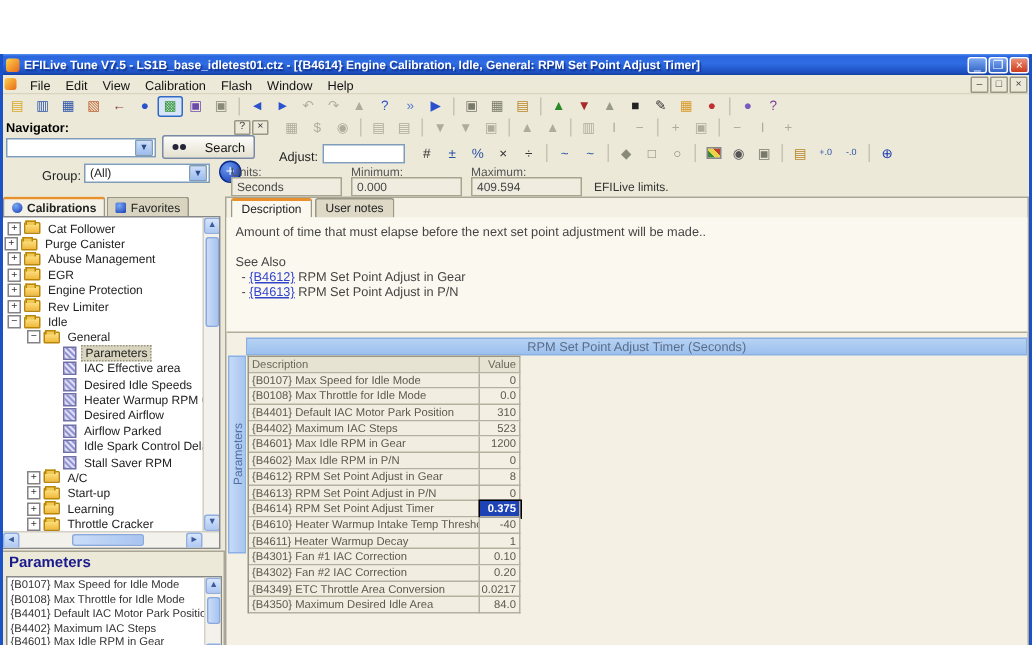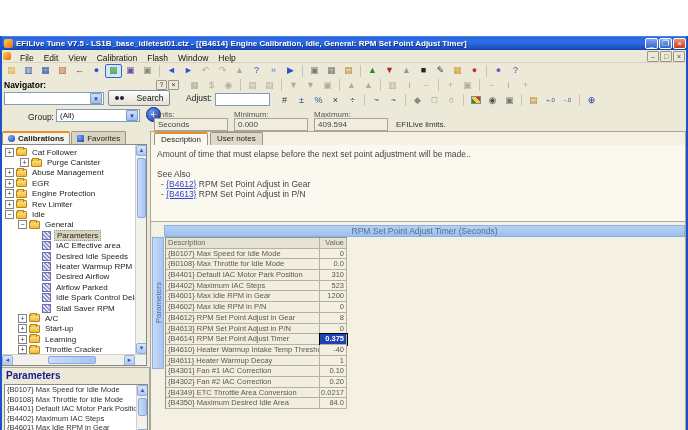--- a/index.html
+++ b/index.html
@@ -43,21 +43,21 @@
   .combo .carr { width:12px; height:11px; margin:0 1px; background:linear-gradient(180deg,#cfdef8,#9cbcf0); border:1px solid #7f9db9; border-radius:1px; color:#2a4a8a; font-size:6px; line-height:10px; text-align:center; }
   .navrow1 { position:absolute; left:4px; top:14px; width:100px; }
   .searchbtn { position:absolute; left:108px; top:12px; width:62px; height:16px; border:1px solid #7a89a8; border-radius:2px; background:linear-gradient(180deg,#fdfdfb,#e4e1cf); display:flex; align-items:center; justify-content:center; gap:14px; font-size:8.5px; color:#111; }
   .binoc { width:4px; height:4px; border-radius:50%; background:#23233a; box-shadow:5px 0 0 #23233a; margin-right:4px; }
   .grouplbl { position:absolute; left:28px; top:34px; font-size:8.5px; color:#222; }
   .groupcombo { position:absolute; left:56px; top:31px; width:84px; }
   .plusbtn { position:absolute; left:146px; top:29px; width:15px; height:15px; border-radius:50%; background:radial-gradient(circle at 35% 30%,#6a9af0,#1636b0); color:#fff; font-size:10px; line-height:14px; text-align:center; border:1px solid #0a2a8a; }
 
   
   .rrow1 { position:absolute; left:186px; top:42px; height:14px; display:flex; align-items:center; }
-  .rrow2 { position:absolute; left:186px; top:57px; height:16px; display:flex; align-items:flex-start; }
+  .rrow2 { position:absolute; left:186px; top:57px; height:16px; display:flex; align-items:flex-end; }
   .adjlbl { font-size:8.5px; color:#222; margin-right:3px; }
   .adjinput { width:55px; height:13px; border:1px solid #7f9db9; background:#fff; font-size:8px; padding:0 2px; margin-right:6px; }
   .disabled span { color:#b0ac9a !important; }
   .limits { position:absolute; left:154px; top:74px; width:530px; height:22px; }
   .limlbl { position:absolute; top:0; font-size:8px; color:#555; }
   .limfield { position:absolute; top:8px; height:13px; border:1px solid #a8a490; background:#f0ede0; font-size:8px; color:#444; padding:1px 3px; }
   .limnote { position:absolute; top:10px; font-size:8px; color:#333; }
 
   
   .lefttabs { position:absolute; left:2px; top:95px; height:13px; display:flex; }
@@ -418,21 +418,21 @@
     </div>
   </div>
 
   <div class="treebox">
     <div id="tree-items" style="padding-top:2px;">
         <div class="titem" style="padding-left: 3px;">
           <span class="texp">+</span>
           <span class="folder"></span>
           <span class="tlabel">Cat Follower</span>
         </div>
-        <div class="titem" style="padding-left: 18px;">
+        <div class="titem" style="padding-left: 1px;">
           <span class="texp">+</span>
           <span class="folder"></span>
           <span class="tlabel">Purge Canister</span>
         </div>
         <div class="titem" style="padding-left: 3px;">
           <span class="texp">+</span>
           <span class="folder"></span>
           <span class="tlabel">Abuse Management</span>
         </div>
         <div class="titem" style="padding-left: 3px;">

